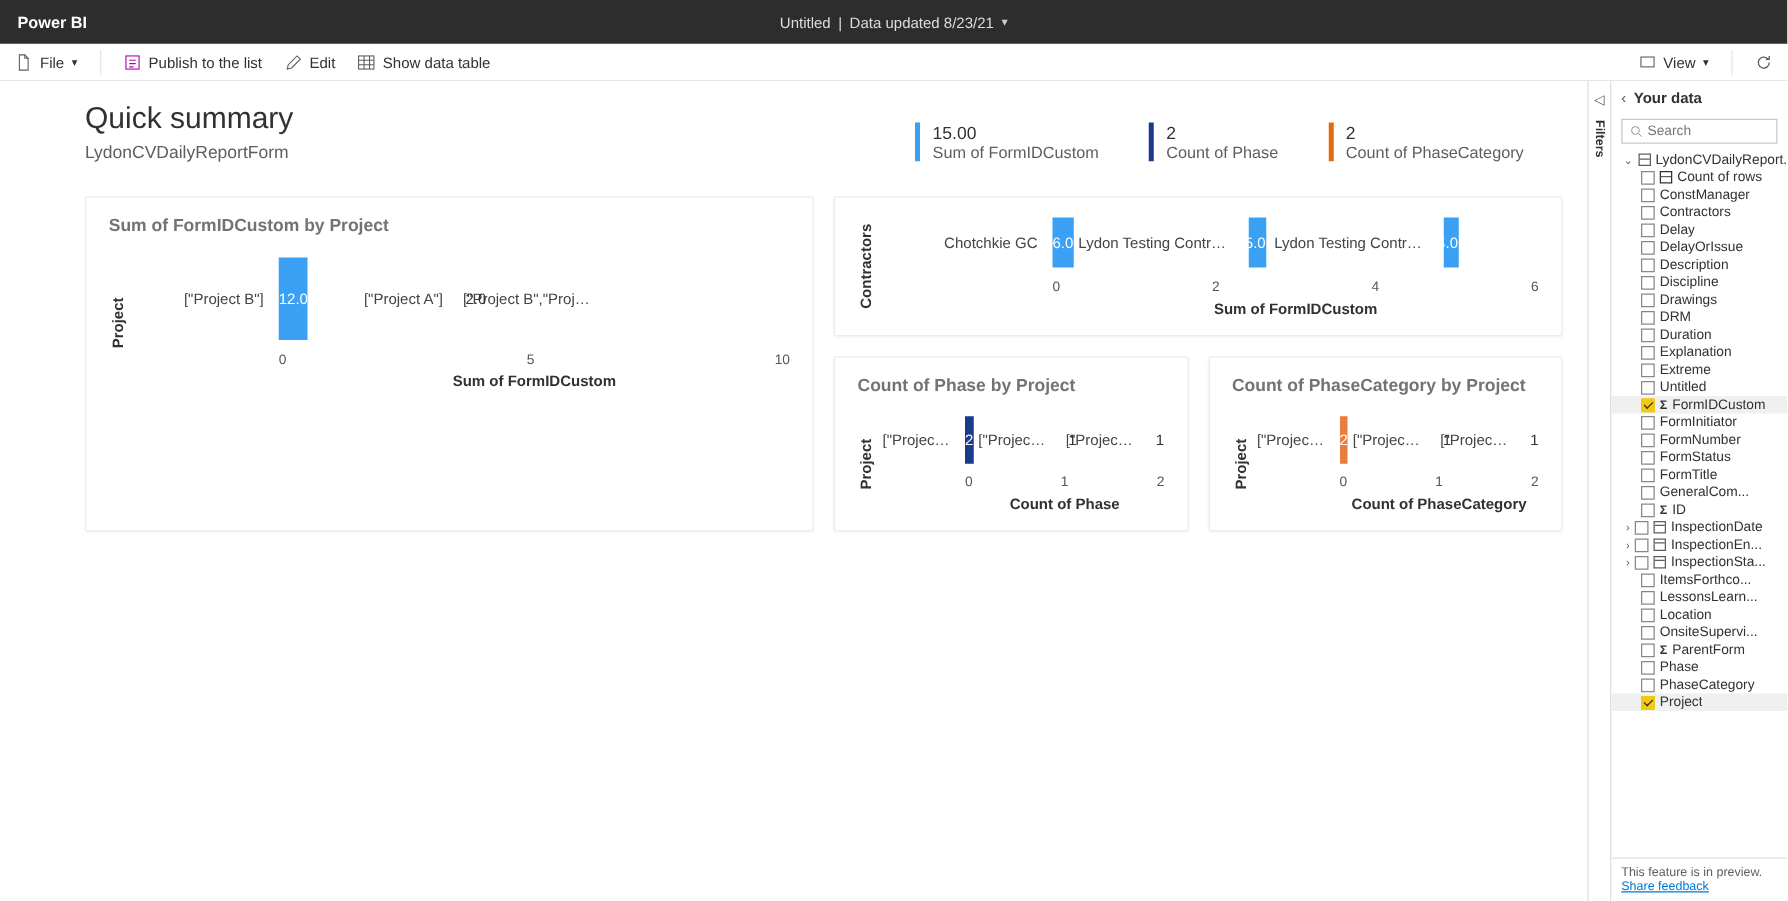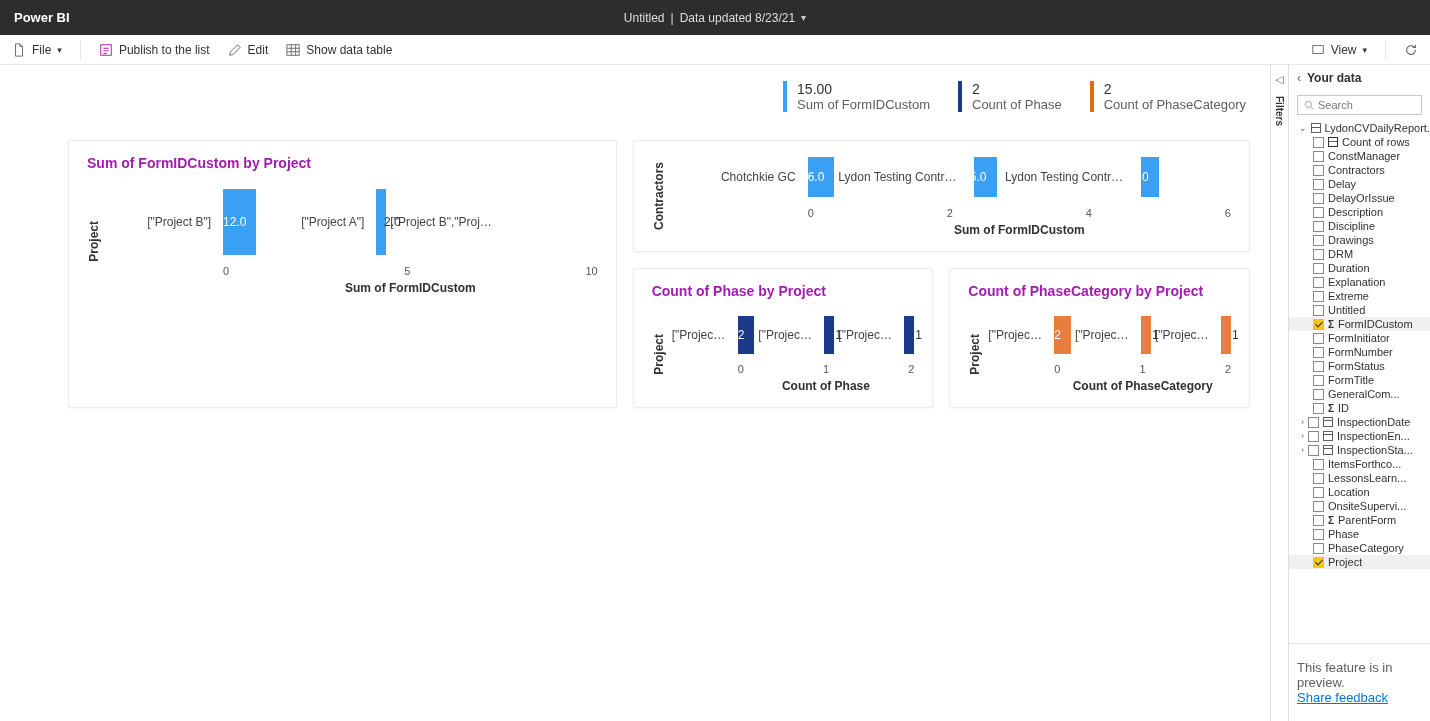--- a/index.html
+++ b/index.html
@@ -36,42 +36,42 @@
   .cmdbar .spacer{flex:1}
   .cmdbar .sep{width:1px;height:20px;background:var(--border);margin:0 2px}
   .icon{display:inline-flex;align-items:center;justify-content:center}
 
   
   .main{flex:1;display:flex;min-height:0}
   .canvas{flex:1;overflow:auto;background:#fff;padding:16px 20px 16px 68px}
   .summary-head{display:flex;align-items:flex-end;gap:40px;padding-bottom:18px;border-bottom:0}
   .summary-head .title-wrap .title{font-size:24px;font-weight:400;color:#323130}
   .summary-head .title-wrap .subtitle{font-size:14px;color:#605e5c;margin-top:4px}
-  .summary-head .metrics{display:flex;gap:28px;margin-left:auto;margin-right:4px}
+  .summary-head .metrics{display:flex;gap:40px;margin-left:auto;margin-right:31px}
   .metric{border-left:4px solid var(--badge-blue);padding-left:10px}
   .metric .value{font-size:14px;color:#323130}
   .metric .label{font-size:13px;color:#605e5c}
 
   
   .grid{display:grid;grid-template-columns: 1fr 1fr;grid-template-rows: auto auto;gap:16px;margin-top:10px}
   .card{border:1px solid #ececec;border-radius:2px;background:var(--card);box-shadow:0 1px 2px rgba(0,0,0,0.04);padding:14px 18px}
-  .card .card-title{font-size:14px;font-weight:600;color:#a21caf;margin-bottom:16px}
+  .card .card-title{font-size:14px;font-weight:600;color:#737373;margin-bottom:16px}
   .card.chart-large{grid-row:span 2}
   .subgrid{display:grid;grid-template-columns:1fr 1fr;gap:16px}
 
   
   .hbar-chart{display:flex;align-items:stretch;gap:6px}
   .ylabel{writing-mode:vertical-rl;transform:rotate(180deg);text-align:center;font-size:12px;color:#323130;font-weight:600;align-self:center}
   .bars{flex:1;display:flex;flex-direction:row;gap:4px}
   .row{display:flex;align-items:center;gap:6px;height:70px}
   .row.small{height:40px}
   .row .cat{width:110px;text-align:right;font-size:12px;color:#444;white-space:nowrap;overflow:hidden;text-overflow:ellipsis;padding-right:6px}
   .row .cat.small{width:60px}
   .row .bar-wrap{flex:1;position:relative;display:flex;align-items:center}
-  .row .bar{height:66px;background:var(--blue);position:relative;display:flex;align-items:center;justify-content:flex-end;padding-right:10px;color:#fff;font-size:12px}
+  .row .bar{height:66px;background:var(--blue);position:relative;display:flex;align-items:center;justify-content:flex-end;color:#fff;font-size:12px}
   .row.small .bar{height:38px}
   .row .val-out{position:absolute;left:calc(100% + 6px);color:#333;font-size:12px}
   .axis{display:flex;justify-content:space-between;margin-top:8px;margin-left:116px;font-size:11px;color:#555}
   .axis.small{margin-left:66px}
   .xlabel{text-align:center;font-size:12px;color:#323130;margin-top:4px;margin-left:116px;font-weight:600}
   .xlabel.small{margin-left:66px}
 
   
   .right{width:160px;border-left:1px solid var(--pane-border);display:flex;background:#fff}
   .filters-rail{width:18px;display:flex;flex-direction:column;align-items:center;padding-top:8px;gap:10px;border-right:1px solid var(--pane-border)}
@@ -88,21 +88,21 @@
   .field-row.sel{background:#f0f0f0}
   .chk{width:11px;height:11px;border:1px solid #8a8886;display:inline-block;flex-shrink:0;position:relative;background:#fff}
   .chk.checked{background:var(--yellow);border-color:var(--yellow)}
   .chk.checked:after{content:"";position:absolute;left:3px;top:0px;width:3px;height:6px;border:solid #323130;border-width:0 1.5px 1.5px 0;transform:rotate(45deg)}
   .sigma{font-weight:700;font-size:10px;flex-shrink:0}
   .chev-sm{font-size:9px;color:#605e5c;flex-shrink:0}
   .tblicon{width:10px;height:10px;flex-shrink:0;display:inline-block;border:1px solid #605e5c;position:relative}
   .tblicon:before{content:"";position:absolute;left:0;right:0;top:3px;border-top:1px solid #605e5c}
   .calicon{width:10px;height:10px;flex-shrink:0;display:inline-block;border:1px solid #605e5c;position:relative}
   .calicon:before{content:"";position:absolute;left:0;right:0;top:2px;border-top:1px solid #605e5c}
-  .pane-foot{padding:16px 8px;border-top:1px solid var(--pane-border);font-size:13px;color:#605e5c}
+  .pane-foot{padding:6px 8px;border-top:1px solid var(--pane-border);font-size:10px;color:#605e5c}
   .pane-foot a{color:#0078d4;text-decoration:underline;cursor:pointer}
 
   
   svg{display:block}
 </style>
 </head>
 <body>
 
 <div class="titlebar">
   <span class="app">Power BI</span>
@@ -170,20 +170,24 @@
       <svg width="14" height="14" viewBox="0 0 16 16">
           <path fill="none" stroke="#605e5c" stroke-width="1.2" d="M13 8a5 5 0 1 1-1.5-3.5M13 2v3h-3"></path>
         </svg>
     </span>
   </div>
 </div>
 
 <div class="main">
   <div class="canvas">
     <div class="summary-head">
+      <div class="title-wrap">
+        <div class="title">Quick summary</div>
+        <div class="subtitle">LydonCVDailyReportForm</div>
+      </div>
       <div class="metrics">
           <div class="metric" style="border-left-color: rgb(58, 160, 243);">
             <div class="value">15.00</div>
             <div class="label">Sum of FormIDCustom</div>
           </div>
           <div class="metric" style="border-left-color: rgb(27, 58, 138);">
             <div class="value">2</div>
             <div class="label">Count of Phase</div>
           </div>
           <div class="metric" style="border-left-color: rgb(227, 108, 10);">

